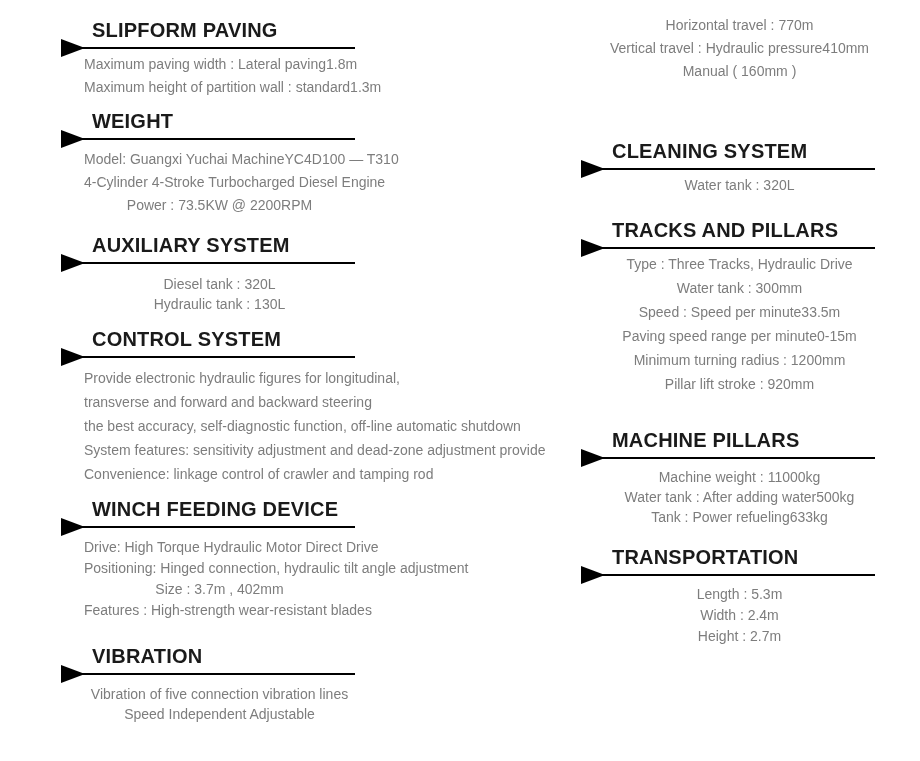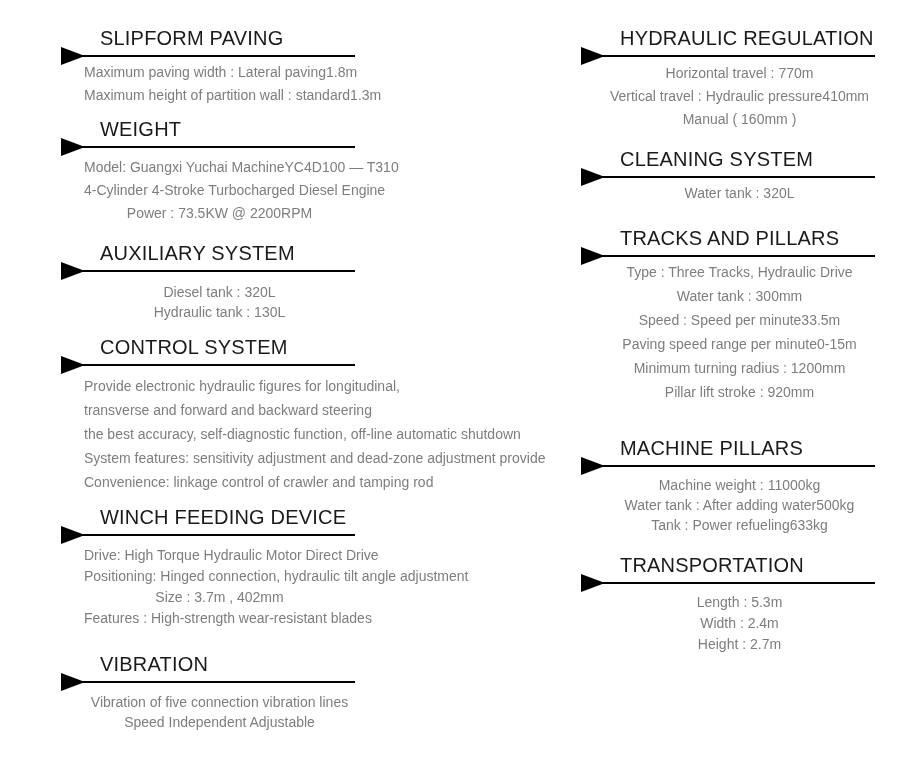--- a/index.html
+++ b/index.html
@@ -18,23 +18,23 @@
     position: absolute;
     width: 292px;
   }
   .spec .hd {
     position: relative;
     border-bottom: 2px solid #000000;
     padding: 0 0 4px 21px;
     height: 26px;
   }
   .spec .hd h2 {
-    margin: 16px;
+    margin: 8px;
     font-size: 20px;
-    font-weight: 400;
+    font-weight: 700;
     letter-spacing: 0.2px;
     color: #1a1a1a;
     line-height: 27px;
     white-space: nowrap;
   }
   .tri {
     position: absolute;
     left: -2px;
     bottom: -10px;
     width: 0;
@@ -131,24 +131,20 @@
         <li>Vibration of five connection vibration lines</li>
         <li>Speed Independent Adjustable</li>
       </ul>
   </section>
 
 </div>
 
 <div>
 
   <section class="spec" style="left:583px; top:9px; --lh:23px; --mt:5px">
-    <header class="hd">
-      <span class="tri"></span>
-      <h2>HYDRAULIC REGULATION</h2>
-    </header>
     <ul class="lines">
         <li>Horizontal travel : 770m</li>
         <li>Vertical travel : Hydraulic pressure410mm</li>
         <li>Manual ( 160mm )</li>
       </ul>
   </section>
 
   <section class="spec" style="left:583px; top:130px; --lh:22px; --mt:4px">
     <header class="hd">
       <span class="tri"></span>

